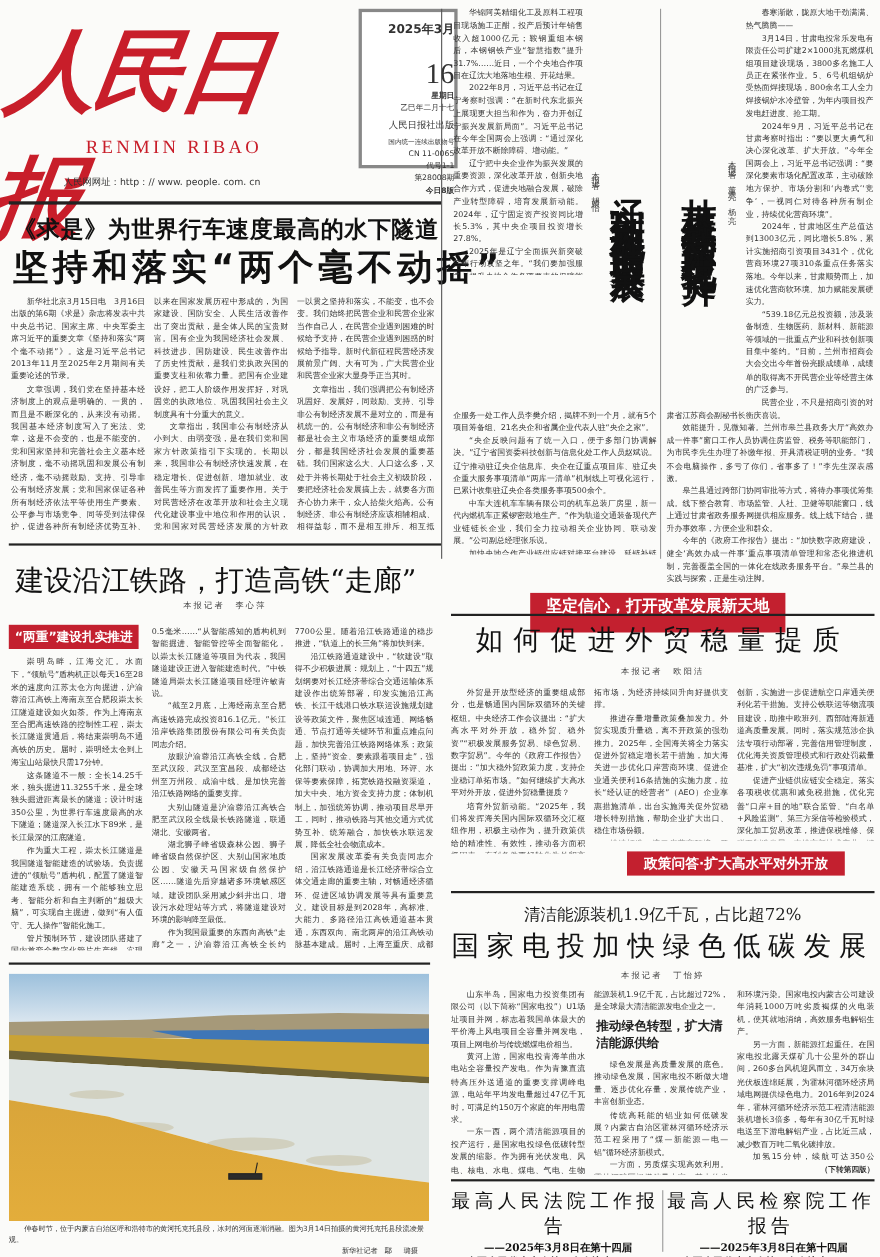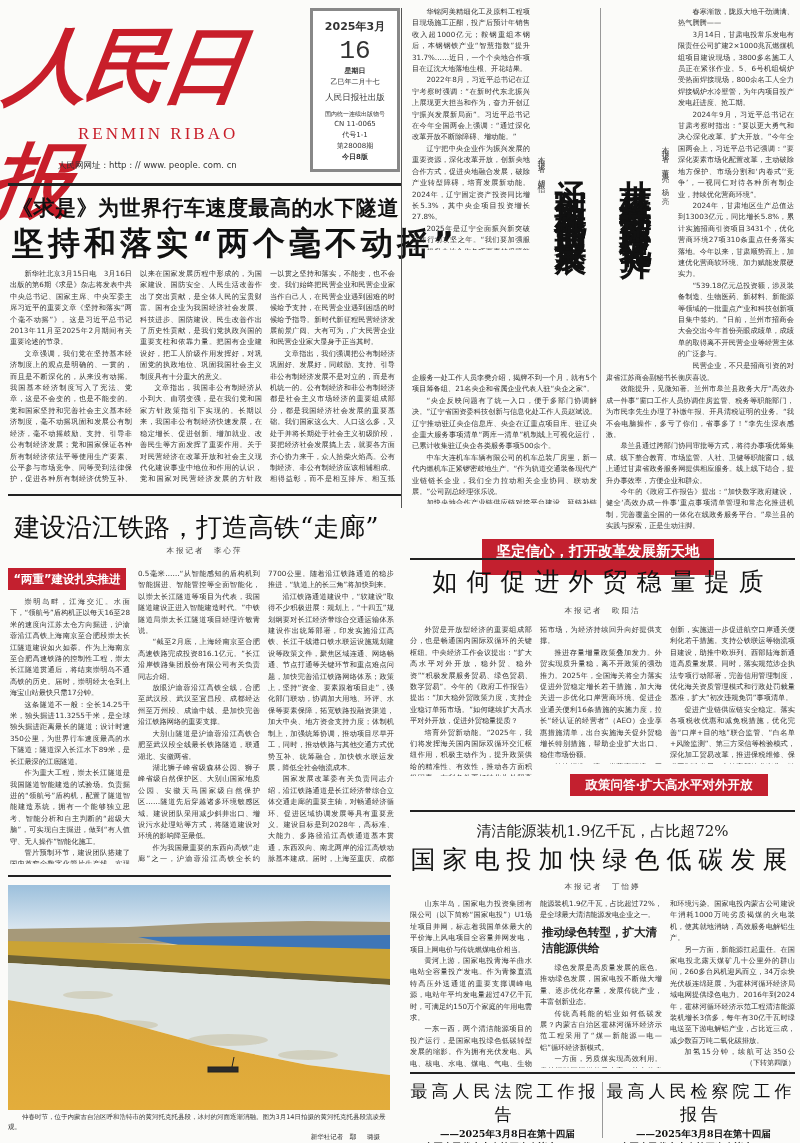--- a/index.html
+++ b/index.html
@@ -10,24 +10,24 @@
   .txt p { text-indent: 2em; }
   .serif { font-family: "DejaVu Serif", serif; }
   .hr { position: absolute; background: #222; }
   .vr { position: absolute; background: #999; width: 1px; }
 
   
   .mast-logo { left: 8px; top: 8px; width: 290px; height: 115px; color: #c81e2a; font-family: "DejaVu Serif", serif;
     font-size: 82px; font-weight: bold; font-style: italic; letter-spacing: -4px; line-height: 115px; transform: skewX(-8deg); }
   .mast-pinyin { left: 78px; top: 124px; font-family: "Liberation Serif", serif; font-size: 17px; letter-spacing: 3px; color: #c81e2a; }
   .mast-url { left: 58px; top: 160px; font-size: 8.5px; color: #333; }
-  .datebox { left: 310px; top: 8px; width: 90px; height: 164px; border: 3px solid #888; text-align: center; background: #fff; }
+  .datebox { left: 326px; top: 8px; width: 90px; height: 145px; border: 3px solid #888; text-align: right; background: #fff; }
   .datebox div { color: #333; }
   .db-ym { font-size: 11px; font-weight: bold; margin-top: 8px; }
-  .db-day { font-size: 26px; line-height: 30px; font-family: Liberation Mono, monospace; margin-top: 2px; }
+  .db-day { font-size: 26px; line-height: 30px; font-family: Liberation Serif, serif; margin-top: 18px; }
   .db-sm { font-size: 7px; line-height: 11px; }
   .db-pub { font-size: 8.5px; margin: 4px 0; font-family: "DejaVu Serif", serif; }
 
   
   .kicker { left: 12px; top: 194px; font-size: 21px; font-weight: bold; color: #111; letter-spacing: 0.5px; }
   .main-head { left: 12px; top: 222px; font-size: 32px; font-weight: bold; color: #111; letter-spacing: 4px; }
   .vhead { font-weight: bold; font-size: 32px; line-height: 39px; width: 40px; text-align: center; color: #111; writing-mode: vertical-rl; letter-spacing: 5px; }
   .vbyline { font-size: 7.5px; writing-mode: vertical-rl; color: #444; letter-spacing: 3px; }
   .sec-head { font-size: 26px; color: #111; }
   .byline { font-size: 7.5px; color: #444; text-align: center; letter-spacing: 2px; }
@@ -208,21 +208,21 @@
 <div class="abs txt" style="left:540px;top:962px;width:122px;height:106px">
   <p>绿色发展是高质量发展的底色。推动绿色发展，国家电投不断做大增量、逐步优化存量，发展传统产业，丰富创新业态。</p>
     <p>传统高耗能的铝业如何低碳发展？内蒙古自治区霍林河循环经济示范工程采用了“煤—新能源—电—铝”循环经济新模式。</p>
     <p>一方面，另质煤实现高效利用。霍林河矿区褐煤储量丰富，其中的劣质褐煤燃烧效率低、遇水易散、遇硬易碎，难以外运，长期存放还容易自燃，造成资源浪费</p>
 </div>
 <div class="abs txt" style="left:670px;top:898px;width:125px;height:160px">
   <p style="text-indent:0">和环境污染。国家电投内蒙古公司建设年消耗1000万吨劣质褐煤的火电装机，使其就地消纳，高效服务电解铝生产。</p>
     <p>另一方面，新能源扛起重任。在国家电投北露天煤矿几十公里外的群山间，260多台风机迎风而立，34万余块光伏板连绵延展，为霍林河循环经济局域电网提供绿色电力。2016年到2024年，霍林河循环经济示范工程清洁能源装机增长3倍多，每年有30亿千瓦时绿电送至下游电解铝产业，占比近三成，减少数百万吨二氧化碳排放。</p>
     <p>加氢15分钟，续航可达350公里……2024年，湖北首条氢能源生态示范线投运，30辆载重49吨的氢能重卡投用，它们搭载的“氢腾”燃料电池系统，来自国家电投华中氢能产业基地。</p>
 </div>
-<div class="abs" style="left:710px;top:1058px;width:85px;text-align:right;font-size:7px;font-weight:normal;color:#333">（下转第四版）</div>
+<div class="abs" style="left:710px;top:1058px;width:85px;text-align:right;font-size:7px;font-weight:bold;color:#333">（下转第四版）</div>
 <div class="hr" style="left:410px;top:1072px;width:385px;height:1.5px"></div>
 
 <div class="abs" style="left:410px;top:1080px;width:190px">
   <div class="fb-title serif" style="text-align:center">最高人民法院工作报告</div>
   <div class="fb-sub serif" style="padding-left:30px;margin-top:2px">——2025年3月8日在第十四届</div>
   <div class="fb-sub serif" style="padding-left:14px">全国人民代表大会第三次会议上</div>
 
 </div>
 <div class="vr" style="left:602px;top:1082px;height:56px"></div>
 <div class="abs" style="left:606px;top:1080px;width:190px">

